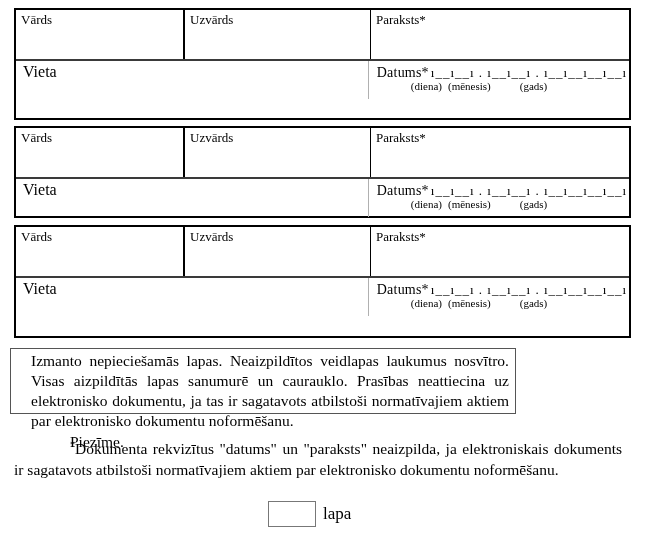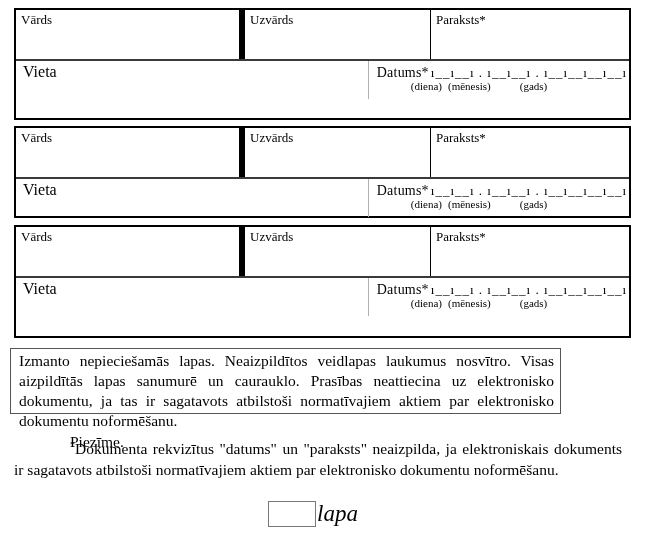--- a/index.html
+++ b/index.html
@@ -22,64 +22,64 @@
 
   .sec-header {
     height:21px; background:#e3e3e3;
     border-bottom:2px solid #000;
     font-weight:bold; font-size:15px; line-height:19px;
     padding:0 5px; letter-spacing:.2px;
   }
   .name-row { display:flex; height:51px; border-bottom:2px solid #3a3a3a; }
   .blk2 .name-row { height:51px; }
   .name-cell { font-size:13px; padding:2px 5px; }
-  .c-vards   { width:229px; border-right:6px solid #000000; }
+  .c-vards   { width:169px; border-right:2px solid #000000; }
   .c-uzvards { width:186px; border-right:1px solid #000; }
   .c-paraksts{ flex:1; }
 
   .vieta-row { display:flex; height:38px; }
   .vieta-cell {
     width:404px; font-size:16px; padding:2px 7px;
     border-right:1px solid #b0b0b0;
   }
   .datums-cell { flex:1; padding:5px 2px 0 8px; }
   .datums-line { font-size:14px; white-space:nowrap; line-height:14px; }
   .datums-label { letter-spacing:.2px;text-align:right; }
   .date-ticks { font-size:13px; letter-spacing:1px; margin-left:2px; }
   .datums-sublabels { font-size:11px; line-height:12px; white-space:nowrap; }
   .lab-diena   { margin-left:34px; }
   .lab-menesis { margin-left:6px; }
   .lab-gads    { margin-left:29px; }
 
   
   .instructions-box {
-    position:absolute; left:10px; top:348px; width:551px; height:66px;
+    position:absolute; left:10px; top:348px; width:506px; height:66px;
     border:1px solid #555; background:#fff;
     font-size:15.5px; line-height:20px;
-    padding:2px 6px 0 8px; text-align:justify;
+    padding:2px 6px 0 20px; text-align:justify;
   }
 
   
   .piezime-line {
     position:absolute; left:14px; top:433px; width:610px;
     font-size:15.5px; padding-left:56px;
   }
   .footnote {
     position:absolute; left:14px; top:438px; width:608px;
     font-size:15.5px; line-height:21px;
     text-align:justify; text-indent:56px;
   }
   .footnote sup { font-size:10px; vertical-align:super; line-height:0; }
 
   
   .lapa-row { position:absolute; left:268px; top:499px; height:30px; display:flex; align-items:center; }
   .lapa-box {
     width:48px; height:26px; border:1px solid #777; background:#fff;
   }
-  .lapa-label { font-style:italic; font-size:23px; margin-left:1px; }
+  .lapa-label { font-size:17px; margin-left:7px; }
 </style>
 </head>
 <body>
 
 <div class="page">
 
   <section class="sig-block blk1">
     <div class="name-row">
       <div class="name-cell c-vards">
         <span>Vārds</span>

